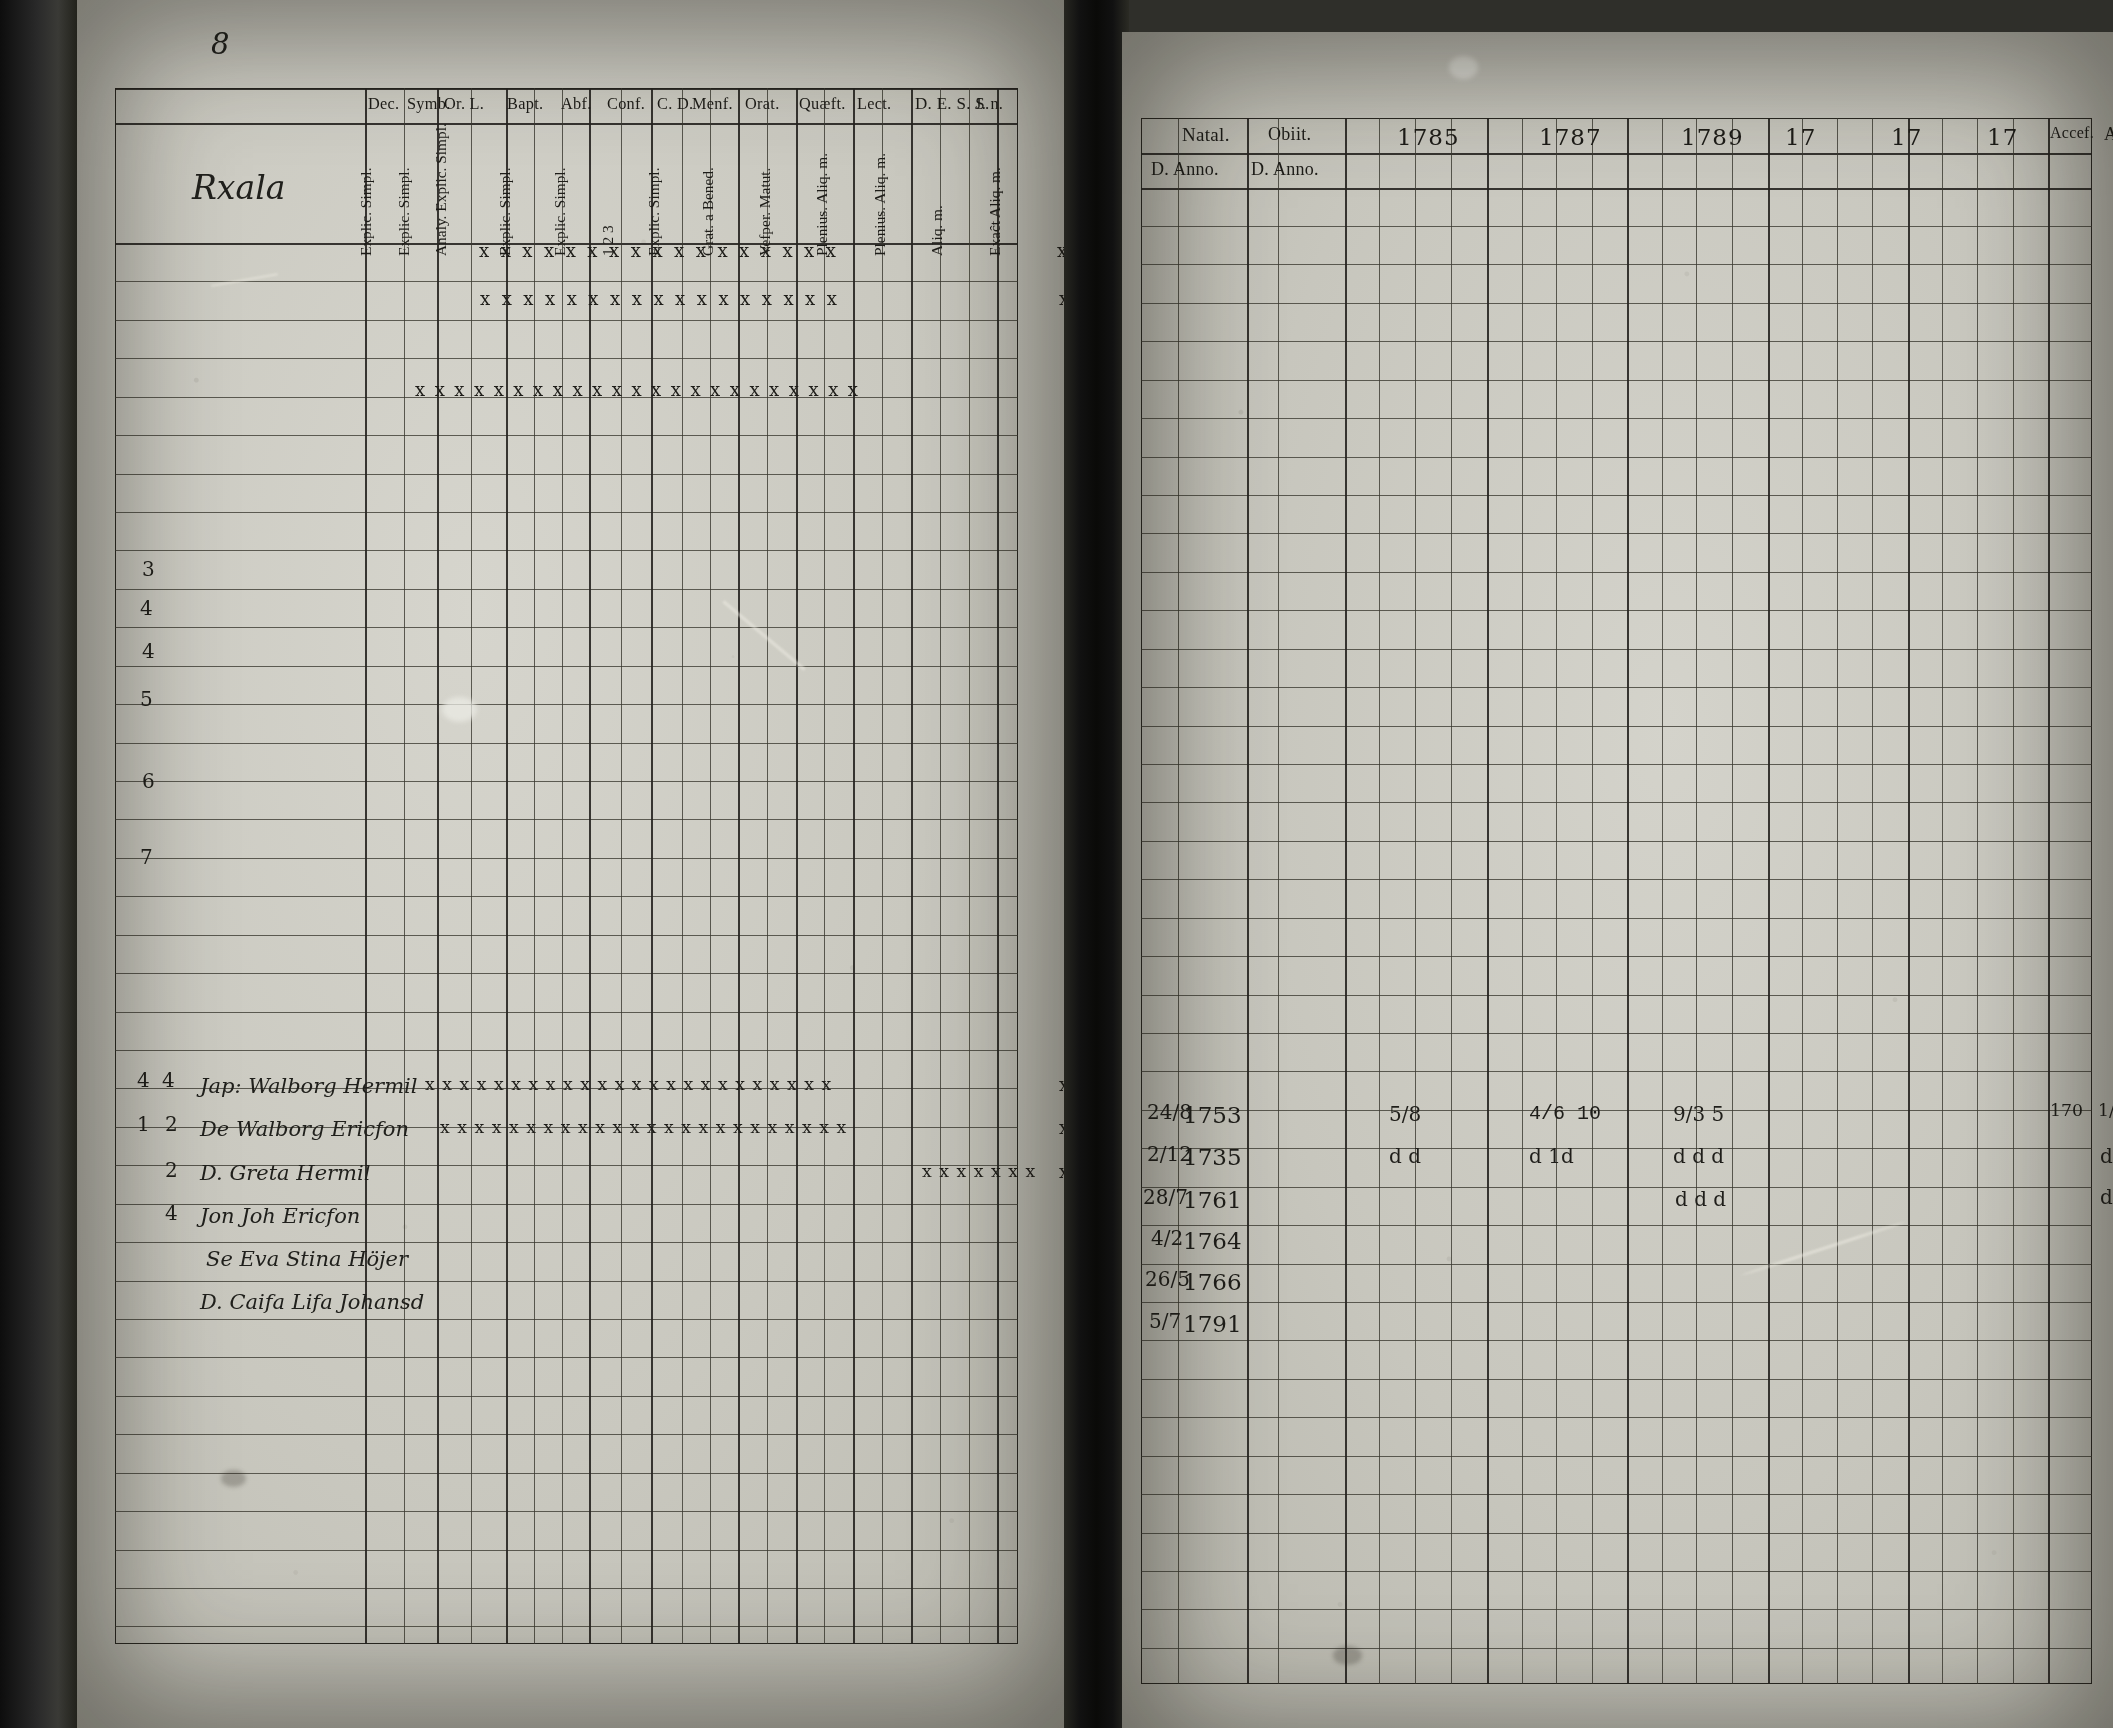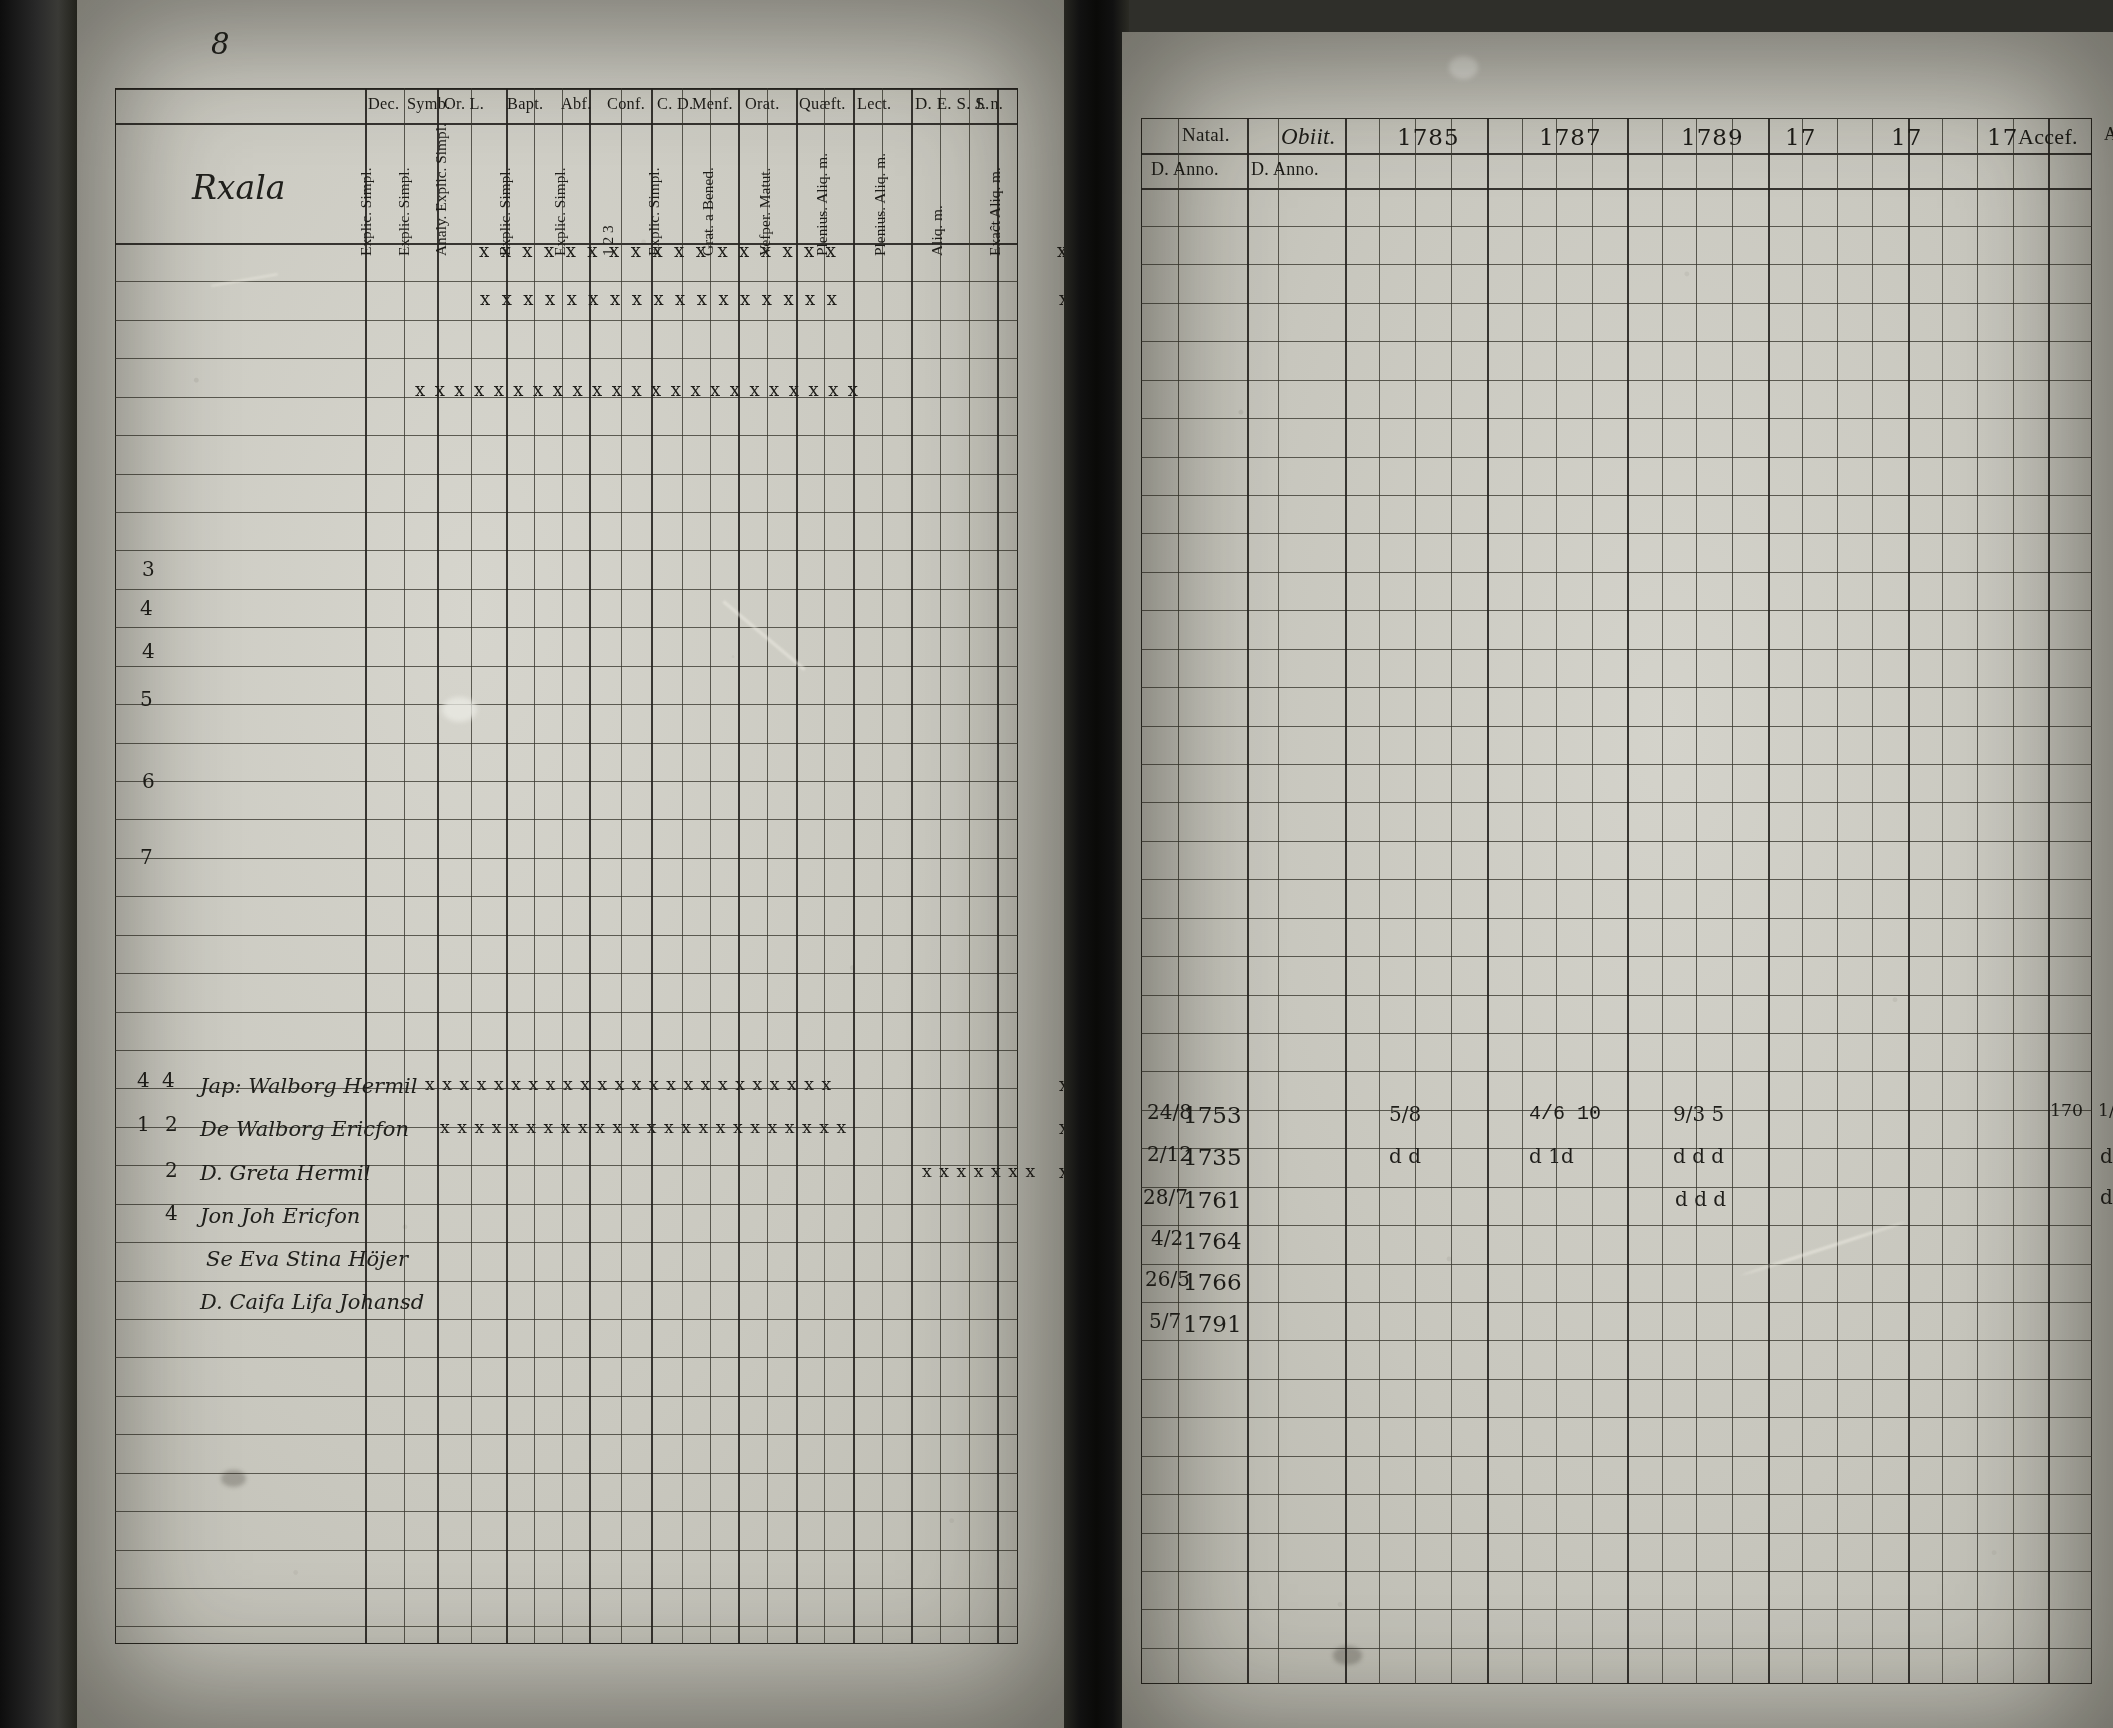--- a/index.html
+++ b/index.html
@@ -300,30 +300,30 @@
       <div class="vline thick" style="left:786px;top:86px;height:1566px;"></div>
       <div class="vline" style="left:820px;top:86px;height:1566px;"></div>
       <div class="vline" style="left:855px;top:86px;height:1566px;"></div>
       <div class="vline" style="left:891px;top:86px;height:1566px;"></div>
       <div class="vline thick" style="left:926px;top:86px;height:1566px;"></div>
     </div>
 
     <div>
       <div class="col-head printed" style="left:60px;top:92px;font-size:19px;">Natal.</div>
       <div class="col-head printed" style="left:29px;top:127px;font-size:18px;">D. Anno.</div>
-      <div class="col-head printed" style="left:159px;top:92px;font-size:23px;font-style:italic;">Obiit.</div>
+      <div class="col-head printed" style="left:146px;top:92px;font-size:18px;">Obiit.</div>
       <div class="col-head printed" style="left:129px;top:127px;font-size:18px;">D. Anno.</div>
 
       <div class="yearhead" style="left:275px;top:92px;">1785</div>
       <div class="yearhead" style="left:417px;top:92px;">1787</div>
       <div class="yearhead" style="left:559px;top:92px;text-align:right;">1789</div>
       <div class="yearhead" style="left:663px;top:92px;">17</div>
       <div class="yearhead" style="left:769px;top:92px;">17</div>
       <div class="yearhead" style="left:865px;top:92px;">17</div>
-      <div class="col-head printed" style="left:896px;top:92px;font-size:22px;">Accef.</div>
+      <div class="col-head printed" style="left:928px;top:92px;font-size:16px;">Accef.</div>
       <div class="col-head printed" style="left:982px;top:92px;font-size:18px;">Abit.</div>
     </div>
 
     <div>
       <div class="num" style="left:25px;top:1068px;">24/8</div>
       <div class="num" style="left:61px;top:1070px;font-size:23px;">1753</div>
       <div class="num" style="left:267px;top:1070px;">5/8</div>
       <div class="num" style="left:407px;top:1070px;font-family:Liberation Mono, monospace;">4/6 10</div>
       <div class="num" style="left:551px;top:1070px;">9/3 5</div>
       <div class="num" style="left:928px;top:1068px;font-size:17.3px;">170</div>

